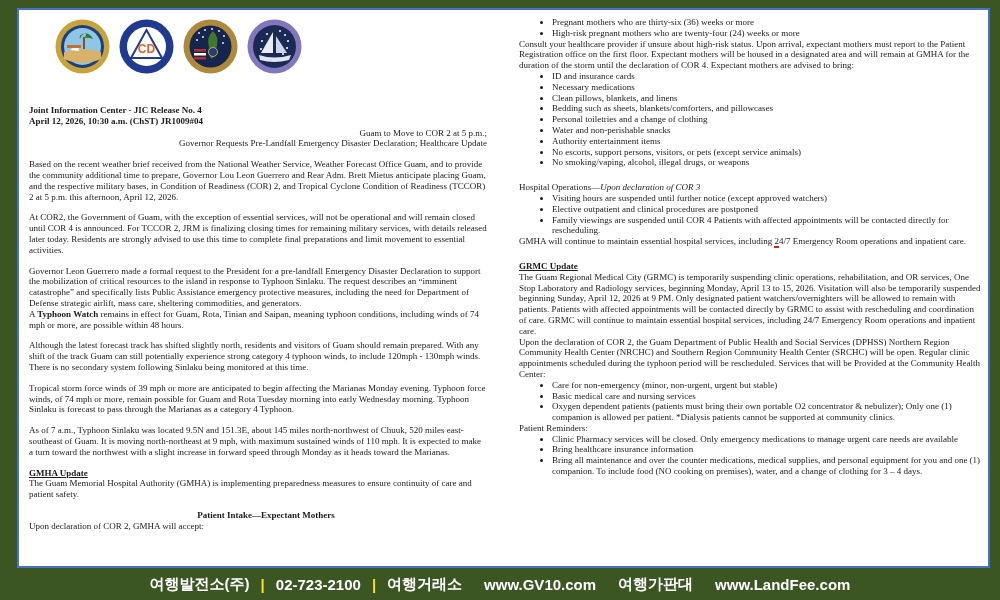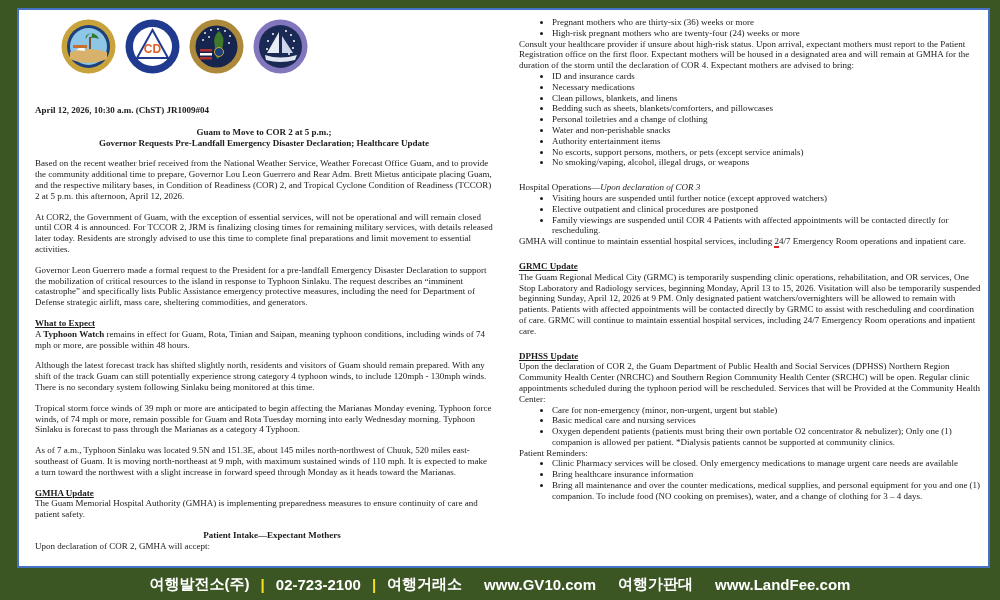--- a/index.html
+++ b/index.html
@@ -6,26 +6,26 @@
   body{
     width:1000px;height:600px;position:relative;overflow:hidden;
     background:#3c5623;
     font-family:"Liberation Serif","DejaVu Serif",serif;
   }
   .document{
     position:absolute;left:17px;top:8px;width:973px;height:560px;
     background:#ffffff;border:2px solid #4472c4;box-sizing:border-box;
   }
   .col{position:absolute;top:0;font-size:9px;line-height:10.8px;color:#1b1b1b;}
-  .col-left{left:16px;width:458px;}
+  .col-left{left:10px;width:458px;}
   .col-right{left:500px;width:462px;top:7px;}
   .logos{display:flex;gap:9px;margin:9px 0 0 26px;}
   .seal{width:55px;height:55px;flex:0 0 auto;}
   .press-header{margin-top:31px;font-weight:bold;}
-  .press-title{text-align:center;font-weight:bold;margin-top:11px;}
+  .press-title{text-align:right;font-weight:normal;margin-top:1px;}
   p{margin:10px 0 0 0;}
   p.tight{margin-top:0;}
   .h-underline{font-weight:bold;text-decoration:underline;margin:10px 0 0 0;}
   .h-bold{font-weight:bold;margin:10px 0 0 16px;text-align:center;}
   ul{margin:0;padding:0 0 0 33px;list-style:disc;}
   li{margin:0;padding:0;}
   .gap-top{margin-top:14px;}
   .red-mark{border-bottom:2px solid #e02020;}
   .footer{
     position:absolute;left:0;right:0;bottom:0;height:31px;
@@ -93,33 +93,33 @@
           <circle cx="14" cy="30" r="1"></circle>
             <circle cx="36" cy="35" r="1"></circle>
         </g>
         <path d="M26 13 L26 34 L14 34 Z" fill="#e8ecf5"></path>
         <path d="M29 17 L29 34 L40 34 Z" fill="#cdd6ea"></path>
         <path d="M12 36 Q27 41 44 36 L42 41 Q27 45 13 41 Z" fill="#dfe6f2"></path>
       </svg>
     </div>
 
     <div class="press-header">
+      <div>Joint Information Center - JIC Release No. 4</div>
       <div>April 12, 2026, 10:30 a.m. (ChST) JR1009#04</div>
     </div>
 
     <div class="press-title">
       <div>Guam to Move to COR 2 at 5 p.m.;</div>
       <div>Governor Requests Pre-Landfall Emergency Disaster Declaration; Healthcare Update</div>
     </div>
 
     <p>Based on the recent weather brief received from the National Weather Service, Weather Forecast Office Guam, and to provide the community additional time to prepare, Governor Lou Leon Guerrero and Rear Adm. Brett Mietus anticipate placing Guam, and the respective military bases, in Condition of Readiness (COR) 2, and Tropical Cyclone Condition of Readiness (TCCOR) 2 at 5 p.m. this afternoon, April 12, 2026.</p>
     <p>At COR2, the Government of Guam, with the exception of essential services, will not be operational and will remain closed until COR 4 is announced. For TCCOR 2, JRM is finalizing closing times for remaining military services, with details released later today. Residents are strongly advised to use this time to complete final preparations and limit movement to essential activities.</p>
     <p>Governor Leon Guerrero made a formal request to the President for a pre-landfall Emergency Disaster Declaration to support the mobilization of critical resources to the island in response to Typhoon Sinlaku. The request describes an “imminent catastrophe” and specifically lists Public Assistance emergency protective measures, including the need for Department of Defense strategic airlift, mass care, sheltering commodities, and generators.</p>
 
-    <div class="h-underline">What to Expect</div>
     <p class="tight"><span>A </span><b>Typhoon Watch</b><span> remains in effect for Guam, Rota, Tinian and Saipan, meaning typhoon conditions, including winds of 74 mph or more, are possible within 48 hours.</span></p>
     <p>Although the latest forecast track has shifted slightly north, residents and visitors of Guam should remain prepared. With any shift of the track Guam can still potentially experience strong category 4 typhoon winds, to include 120mph - 130mph winds. There is no secondary system following Sinlaku being monitored at this time.</p>
     <p>Tropical storm force winds of 39 mph or more are anticipated to begin affecting the Marianas Monday evening. Typhoon force winds, of 74 mph or more, remain possible for Guam and Rota Tuesday morning into early Wednesday morning. Typhoon Sinlaku is forecast to pass through the Marianas as a category 4 Typhoon.</p>
     <p>As of 7 a.m., Typhoon Sinlaku was located 9.5N and 151.3E, about 145 miles north-northwest of Chuuk, 520 miles east-southeast of Guam. It is moving north-northeast at 9 mph, with maximum sustained winds of 110 mph. It is expected to make a turn toward the northwest with a slight increase in forward speed through Monday as it heads toward the Marianas.</p>
 
     <div class="h-underline">GMHA Update</div>
     <p class="tight">The Guam Memorial Hospital Authority (GMHA) is implementing preparedness measures to ensure continuity of care and patient safety.</p>
     <div class="h-bold">Patient Intake—Expectant Mothers</div>
     <p class="tight">Upon declaration of COR 2, GMHA will accept:</p>
 
@@ -135,36 +135,35 @@
     <ul>
       <li>ID and insurance cards</li>
       <li>Necessary medications</li>
       <li>Clean pillows, blankets, and linens</li>
       <li>Bedding such as sheets, blankets/comforters, and pillowcases</li>
       <li>Personal toiletries and a change of clothing</li>
       <li>Water and non-perishable snacks</li>
       <li>Authority entertainment items</li>
     </ul>
     <ul>
-      <li>No escorts, support persons, mothers, or pets (except service animals)</li>
+      <li>No escorts, support persons, visitors, or pets (except service animals)</li>
       <li>No smoking/vaping, alcohol, illegal drugs, or weapons</li>
     </ul>
 
     <p class="gap-top"><span>Hospital Operations—</span><i>Upon declaration of COR 3</i></p>
     <ul>
       <li>Visiting hours are suspended until further notice (except approved watchers)</li>
       <li>Elective outpatient and clinical procedures are postponed</li>
       <li>Family viewings are suspended until COR 4 Patients with affected appointments will be contacted directly for rescheduling.</li>
     </ul>
     <p class="tight"><span>GMHA will continue to maintain essential hospital services, including </span><span class="red-mark">2</span><span>4/7 Emergency Room operations and inpatient care.</span></p>
 
     <div class="h-underline gap-top">GRMC Update</div>
     <p class="tight">The Guam Regional Medical City (GRMC) is temporarily suspending clinic operations, rehabilitation, and OR services, One Stop Laboratory and Radiology services, beginning Monday, April 13 to 15, 2026. Visitation will also be temporarily suspended beginning Sunday, April 12, 2026 at 9 PM. Only designated patient watchers/overnighters will be allowed to remain with patients. Patients with affected appointments will be contacted directly by GRMC to assist with rescheduling and coordination of care. GRMC will continue to maintain essential hospital services, including 24/7 Emergency Room operations and inpatient care.</p>
 
-    <div class="h-underline gap-top">DPHSS Update</div>
     <p class="tight">Upon the declaration of COR 2, the Guam Department of Public Health and Social Services (DPHSS) Northern Region Community Health Center (NRCHC) and Southern Region Community Health Center (SRCHC) will be open. Regular clinic appointments scheduled during the typhoon period will be rescheduled. Services that will be Provided at the Community Health Center:</p>
     <ul>
       <li>Care for non-emergency (minor, non-urgent, urgent but stable)</li>
       <li>Basic medical care and nursing services</li>
       <li>Oxygen dependent patients (patients must bring their own portable O2 concentrator &amp; nebulizer); Only one (1) companion is allowed per patient. *Dialysis patients cannot be supported at community clinics.</li>
     </ul>
     <div>Patient Reminders:</div>
     <ul>
       <li>Clinic Pharmacy services will be closed. Only emergency medications to manage urgent care needs are available</li>
       <li>Bring healthcare insurance information</li>

